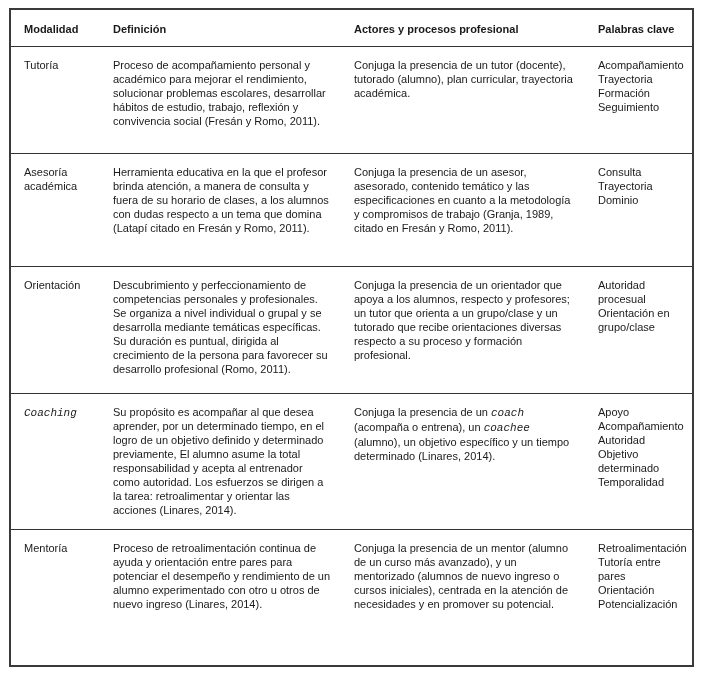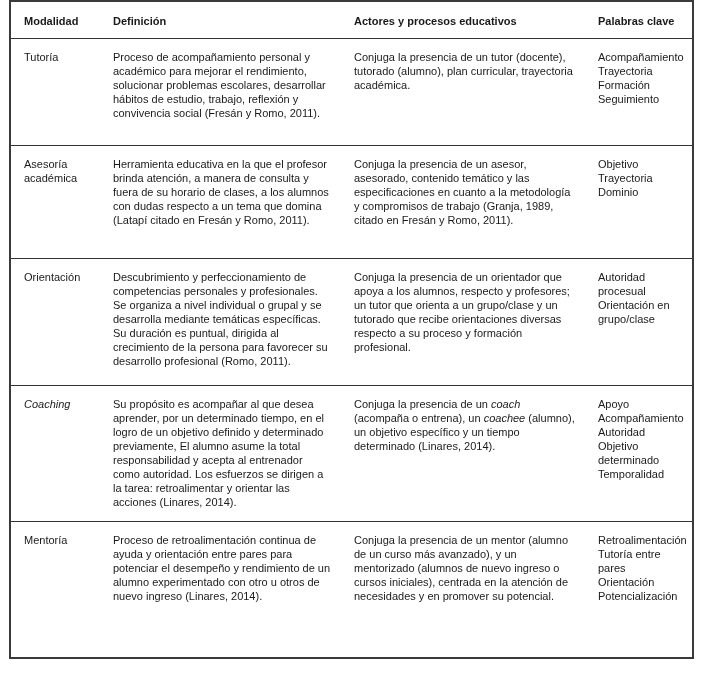--- a/index.html
+++ b/index.html
@@ -11,21 +11,21 @@
     position: relative;
     width: 701px;
     height: 673px;
     background: #ffffff;
     font-family: "Liberation Sans", "DejaVu Sans", sans-serif;
     color: #1a1a1a;
   }
   table.modalities {
     position: absolute;
     left: 9px;
-    top: 0;
+    top: 8px;
     width: 683px;
     border-collapse: collapse;
     table-layout: fixed;
     border: 2px solid #3a3a3a;
     background: #ffffff;
   }
   table.modalities td, table.modalities th {
     vertical-align: top;
     text-align: left;
     padding: 11px 9px 8px 13px;
@@ -49,63 +49,63 @@
   }
   tbody tr:last-child {
     border-bottom: none;
   }
   tbody tr:nth-child(1) { height: 107px; }
   tbody tr:nth-child(2) { height: 113px; }
   tbody tr:nth-child(3) { height: 127px; }
   tbody tr:nth-child(4) { height: 136px; }
   tbody tr:nth-child(5) { height: 137px; }
   .kw-line { display: block; }
-  em { font-style: italic; }
+  em { font-style: italic; font-family: Liberation Mono, monospace; }
   col.c1 { width: 90px; }
   col.c2 { width: 241px; }
   col.c3 { width: 244px; }
   col.c4 { width: 108px; }
 </style>
 </head>
 <body>
 
 <div class="page">
   <table class="modalities" style="border-color: rgb(58, 58, 58);">
     <colgroup>
       <col class="c1">
         <col class="c2">
         <col class="c3">
         <col class="c4">
     </colgroup>
     <thead>
       <tr class="header-row">
         <th>Modalidad</th>
         <th>Definición</th>
-        <th>Actores y procesos educativos</th>
+        <th>Actores y procesos profesional</th>
         <th>Palabras clave</th>
       </tr>
     </thead>
     <tbody id="table-body">
     <tr>
           <td><span>Tutoría</span></td>
           <td>Proceso de acompañamiento personal y académico para mejorar el rendimiento, solucionar problemas escolares, desarrollar hábitos de estudio, trabajo, reflexión y convivencia social (Fresán y Romo, 2011).</td>
           <td><span>Conjuga la presencia de un tutor (docente), tutorado (alumno), plan curricular, trayectoria académica.</span></td>
           <td>
             <span class="kw-line">Acompañamiento</span>
             <span class="kw-line">Trayectoria</span>
             <span class="kw-line">Formación</span>
             <span class="kw-line">Seguimiento</span>
           </td>
         </tr>
         <tr>
           <td><span>Asesoría académica</span></td>
           <td>Herramienta educativa en la que el profesor brinda atención, a manera de consulta y fuera de su horario de clases, a los alumnos con dudas respecto a un tema que domina (Latapí citado en Fresán y Romo, 2011).</td>
           <td><span>Conjuga la presencia de un asesor, asesorado, contenido temático y las especificaciones en cuanto a la metodología y compromisos de trabajo (Granja, 1989, citado en Fresán y Romo, 2011).</span></td>
           <td>
-            <span class="kw-line">Objetivo</span>
+            <span class="kw-line">Consulta</span>
             <span class="kw-line">Trayectoria</span>
             <span class="kw-line">Dominio</span>
           </td>
         </tr>
         <tr>
           <td><span>Orientación</span></td>
           <td>Descubrimiento y perfeccionamiento de competencias personales y profesionales. Se organiza a nivel individual o grupal y se desarrolla mediante temáticas específicas. Su duración es puntual, dirigida al crecimiento de la persona para favorecer su desarrollo profesional (Romo, 2011).</td>
           <td><span>Conjuga la presencia de un orientador que apoya a los alumnos, respecto y profesores; un tutor que orienta a un grupo/clase y un tutorado que recibe orientaciones diversas respecto a su proceso y formación profesional.</span></td>
           <td>
             <span class="kw-line">Autoridad procesual</span>

